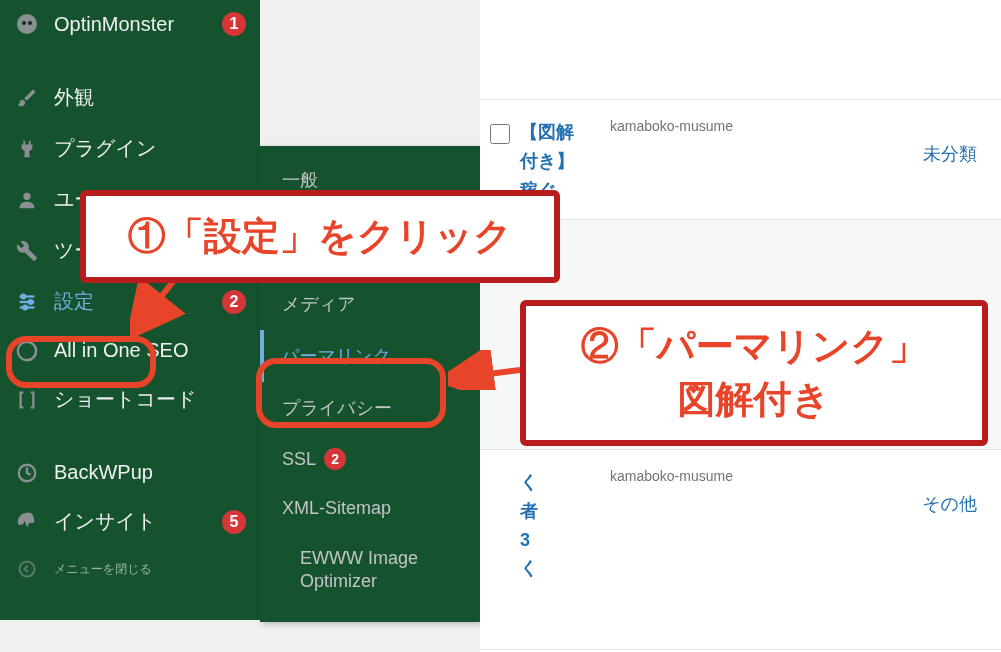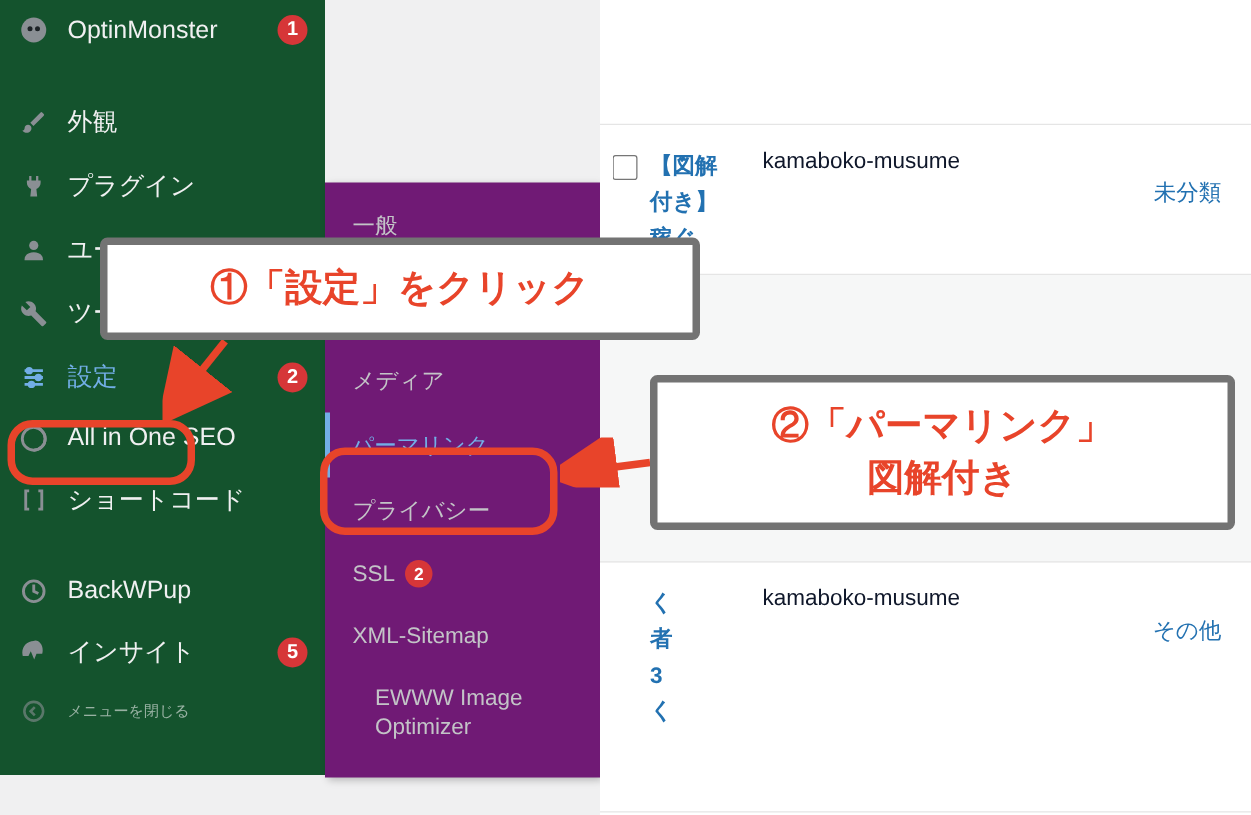--- a/index.html
+++ b/index.html
@@ -36,21 +36,21 @@
   .badge {
     display:inline-flex; align-items:center; justify-content:center;
     min-width:24px; height:24px; border-radius:12px;
     background:#d63638; color:#fff; font-size:16px; font-weight:600;
     padding:0 6px;
   }
   .submenu {
     position:absolute;
     left:260px; top:146px;
     width:220px;
-    background:#701a75;
+    background:#14532d;
     color:#c3c4c7;
     font-size:18px;
     padding:8px 0 14px;
     box-shadow: 2px 2px 6px rgba(0,0,0,.25);
   }
   .sub-item {
     padding:14px 22px;
     cursor:pointer;
     display:flex; align-items:center; gap:8px;
     position:relative;
@@ -67,30 +67,30 @@
     background:#fff;
   }
   .row {
     display:flex;
     border-bottom:1px solid #e5e5e5;
     padding:18px 0 18px 0;
   }
   .row .chk { width:40px; display:flex; align-items:flex-start; justify-content:center; padding-top:6px;}
   .row .chk input { width:20px; height:20px; }
   .row .title { width:60px; color:#2271b1; font-weight:700; font-size:18px; line-height:1.6; }
-  .row .author { color:#0f172a; font-size:18px; }
+  .row .author { color:#737373; font-size:14px; }
   .row .cat { position:absolute; right:24px; color:#2271b1; font-size:18px;margin-top:24px;}
   
   .callout {
     position:absolute;
     background:#fff;
-    border:6px solid #737373;
+    border:6px solid #b91c1c;
     border-radius:6px;
     color:#e8442a;
-    font-size:30px;
+    font-size:38px;
     font-weight:600;
     padding:14px 24px;
     text-align:center;
     line-height:1.4;
     z-index:50;
   }
   .ring {
     position:absolute;
     border:6px solid #e8442a;
     border-radius:20px;

